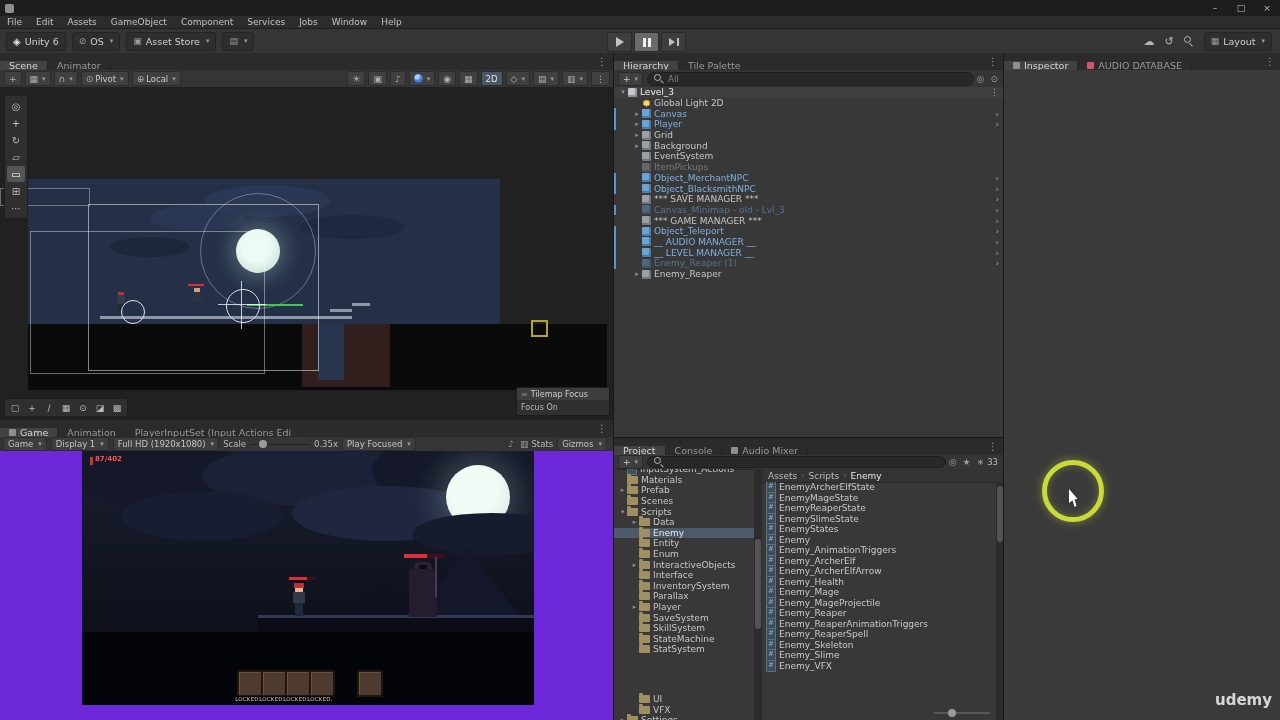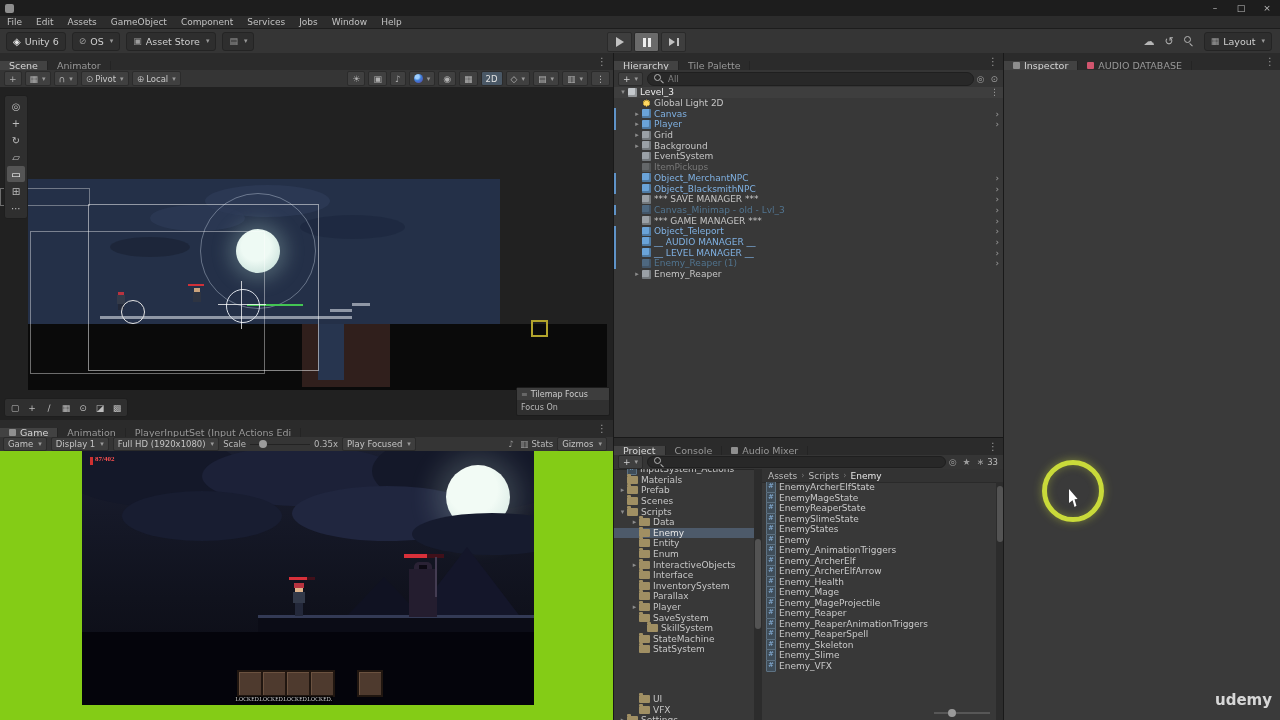--- a/index.html
+++ b/index.html
@@ -120,21 +120,21 @@
   #focus-overlay .drop{margin-left:auto;background:#252525;border:1px solid #1a1a1a;border-radius:2px;
                        padding:0 3px;height:11px;display:flex;align-items:center;gap:3px;color:#c4c4c4;margin-top:44px;}
   
   #game-toolbar{top:17px;height:14px;}
   .gtb-item{display:flex;align-items:center;gap:3px;color:#c4c4c4;font-size:8.5px;padding:0 4px;height:12px;
             background:#3e3e3e;border:1px solid #2b2b2b;border-radius:2px;margin-right:4px;white-space:nowrap;}
   .gtb-label{font-size:8.5px;color:#b9b9b9;margin-right:4px;white-space:nowrap;}
   .slider{position:relative;width:60px;height:10px;margin-right:4px;}
   .slider .track{position:absolute;left:0;top:4.5px;width:60px;height:1.6px;background:#232323;}
   .slider .knob{position:absolute;left:9px;top:1px;width:8px;height:8px;border-radius:50%;background:#9c9c9c;}
-  #game-viewport{position:absolute;left:0;top:31px;right:0;bottom:0;background:#84cc16;overflow:hidden;font-family:Liberation Serif, serif;}
+  #game-viewport{position:absolute;left:0;top:31px;right:0;bottom:0;background:#6d28d9;overflow:hidden;}
   #game-frame{position:absolute;left:82px;top:0;width:452px;height:254px;overflow:hidden;
               background:linear-gradient(#1a1e30,#10121d 58%,#0a0a12);}
   .cloud{position:absolute;border-radius:50%;}
   .px{position:absolute;}
   .hpbar{position:absolute;background:#40101a;}
   .hpbar i{display:block;height:100%;background:var(--health);}
   .slot{position:absolute;width:22px;height:23px;background:#4e3a2e;border:2px solid #201610;
         box-shadow:inset 1px 1px 0 #6b5240;}
   .locktag{position:absolute;height:7px;line-height:7px;font-size:5.5px;color:#d8d8d8;background:rgba(0,0,0,.55);
            text-align:center;letter-spacing:.2px;}
@@ -706,21 +706,21 @@
           <div class="fr" style="padding-left: 16px;">
             <span class="exp">▸</span>
             <span class="fold-ic"></span>
             <span>Player</span>
           </div>
           <div class="fr" style="padding-left: 16px;">
             <span class="exp"></span>
             <span class="fold-ic"></span>
             <span>SaveSystem</span>
           </div>
-          <div class="fr" style="padding-left: 24px;">
+          <div class="fr" style="padding-left: 16px;">
             <span class="exp"></span>
             <span class="fold-ic"></span>
             <span>SkillSystem</span>
           </div>
           <div class="fr" style="padding-left: 16px;">
             <span class="exp"></span>
             <span class="fold-ic"></span>
             <span>StateMachine</span>
           </div>
           <div class="fr" style="padding-left: 16px;">

